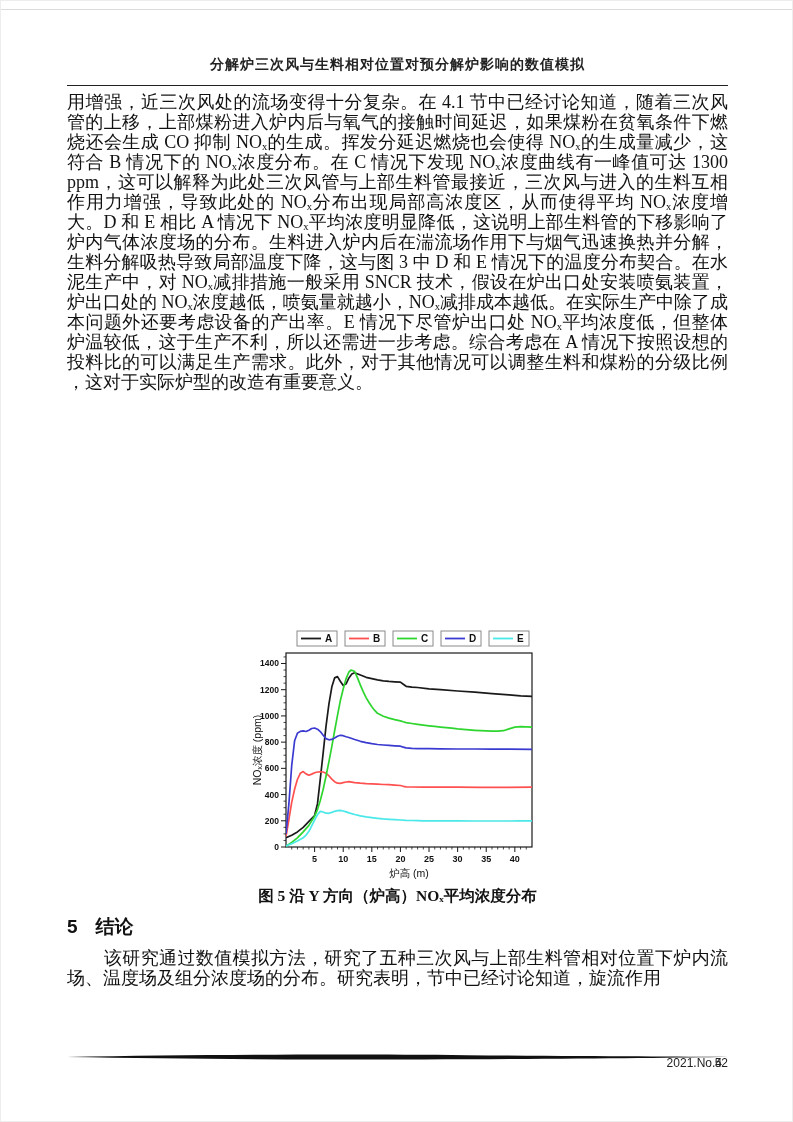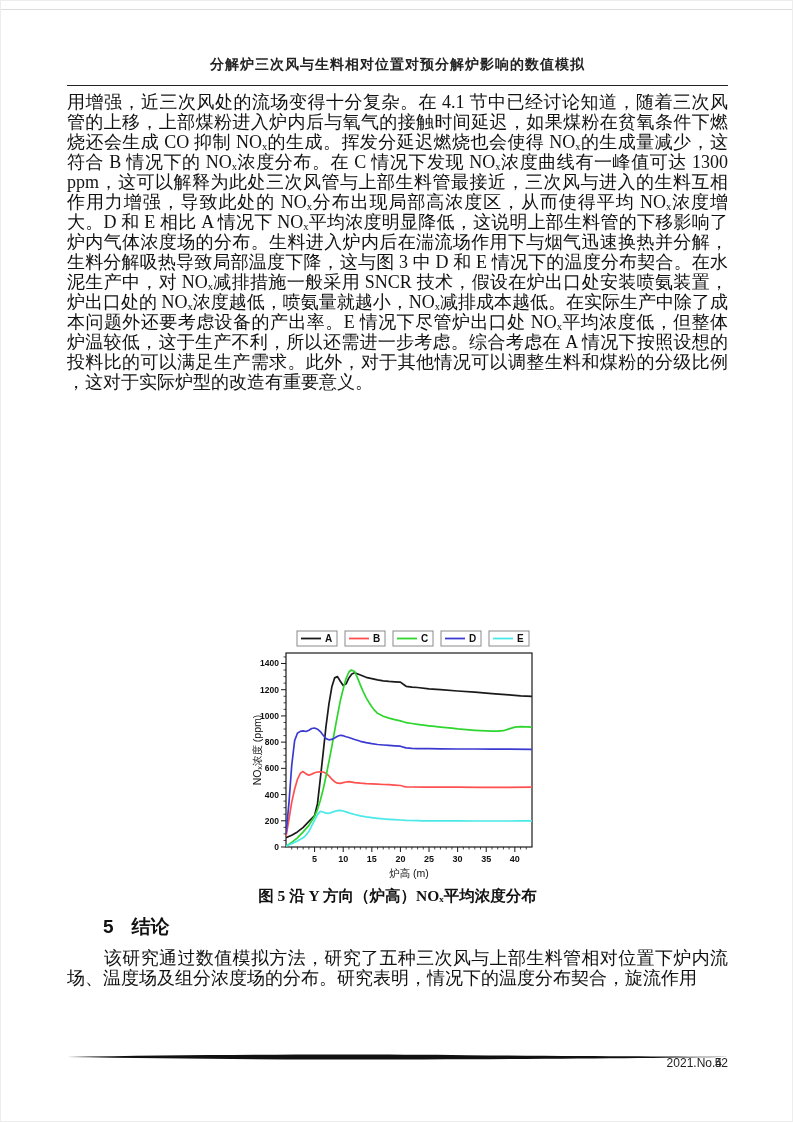--- a/index.html
+++ b/index.html
@@ -21,21 +21,20 @@
   #par1{top:91px;}
   #par2{top:947px;text-indent:37px;}
   .chart-wrap{position:absolute;left:250px;top:627px;width:306px;height:262px;}
   .fig-caption{
     position:absolute;top:885px;left:66px;width:661px;text-align:center;
     font-weight:bold;font-size:15.5px;color:#111;
   }
   .section-heading{
     position:absolute;top:913px;left:66px;font-weight:bold;font-size:19px;color:#111;
     font-family:"Liberation Sans","DejaVu Sans",sans-serif;
-    margin-left:36px;
   }
   .section-heading .num{margin-right:18px;}
   .footer-rule{position:absolute;top:1046px;left:66px;width:661px;height:8px;}
   .footer-page{
     position:absolute;top:1055px;left:66px;width:661px;text-align:right;
     font-size:12px;font-family:"Liberation Sans","DejaVu Sans",sans-serif;color:#222;
   }
   .footer-issue{
     position:absolute;top:1055px;left:60px;width:661px;text-align:right;
     font-size:12px;font-family:"Liberation Sans","DejaVu Sans",sans-serif;color:#222;
@@ -172,21 +171,21 @@
       <text x="266" y="14" font-size="10" font-weight="600" fill="#111">E</text>
     </svg>
 </div>
 
 <div class="fig-caption">图 5 沿 Y 方向（炉高）NOₓ平均浓度分布</div>
 
 <div class="section-heading">
   <span class="num">5</span><span>结论</span>
 </div>
 
-<div class="body-par" id="par2">该研究通过数值模拟方法，研究了五种三次风与上部生料管相对位置下炉内流场、温度场及组分浓度场的分布。研究表明，情况下的温度分布契合，旋流作用</div>
+<div class="body-par" id="par2">该研究通过数值模拟方法，研究了五种三次风与上部生料管相对位置下炉内流场、温度场及组分浓度场的分布。研究表明，节中已经讨论知道，旋流作用</div>
 
 <div class="footer-rule">
   <svg width="661" height="8" viewBox="0 0 661 8">
     <path d="M0 4 C 130 1.6, 280 0.9, 400 2.2 C 520 3.3, 610 3.5, 661 4 C 610 4.7, 520 5.6, 400 6.3 C 280 7.1, 130 6.1, 0 4 Z" fill="#111"></path>
   </svg>
 </div>
 <div class="footer-page">52</div>
 <div class="footer-issue">2021.No.4</div>
 
 </body></html>

